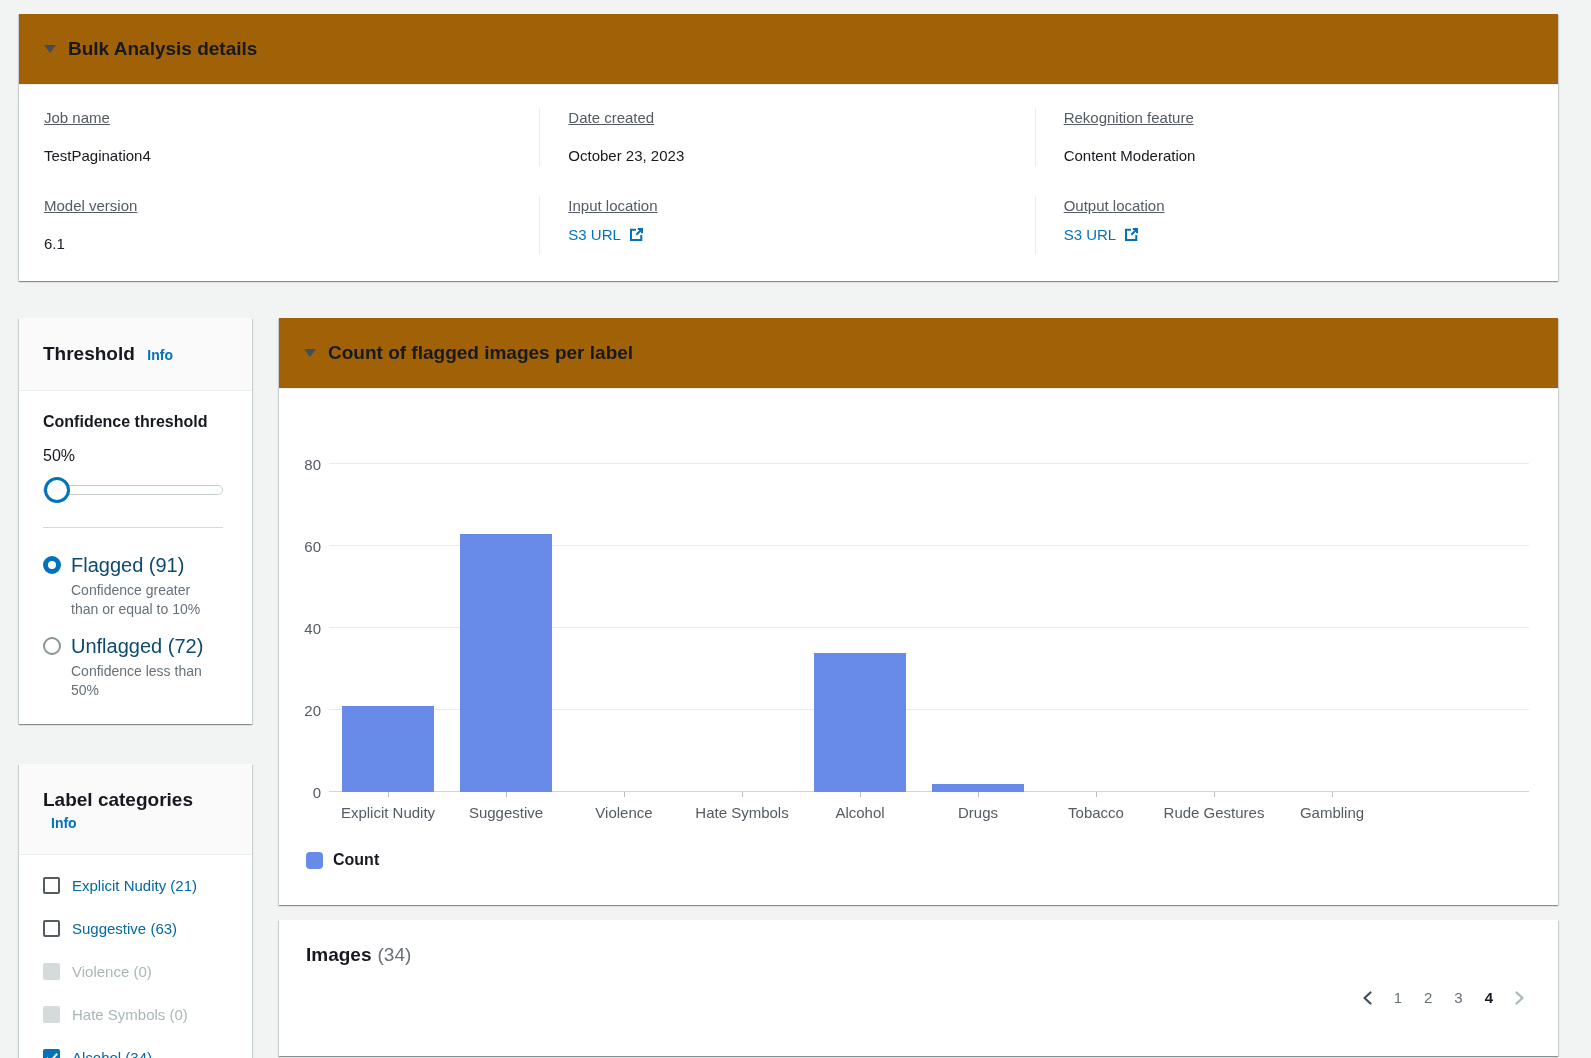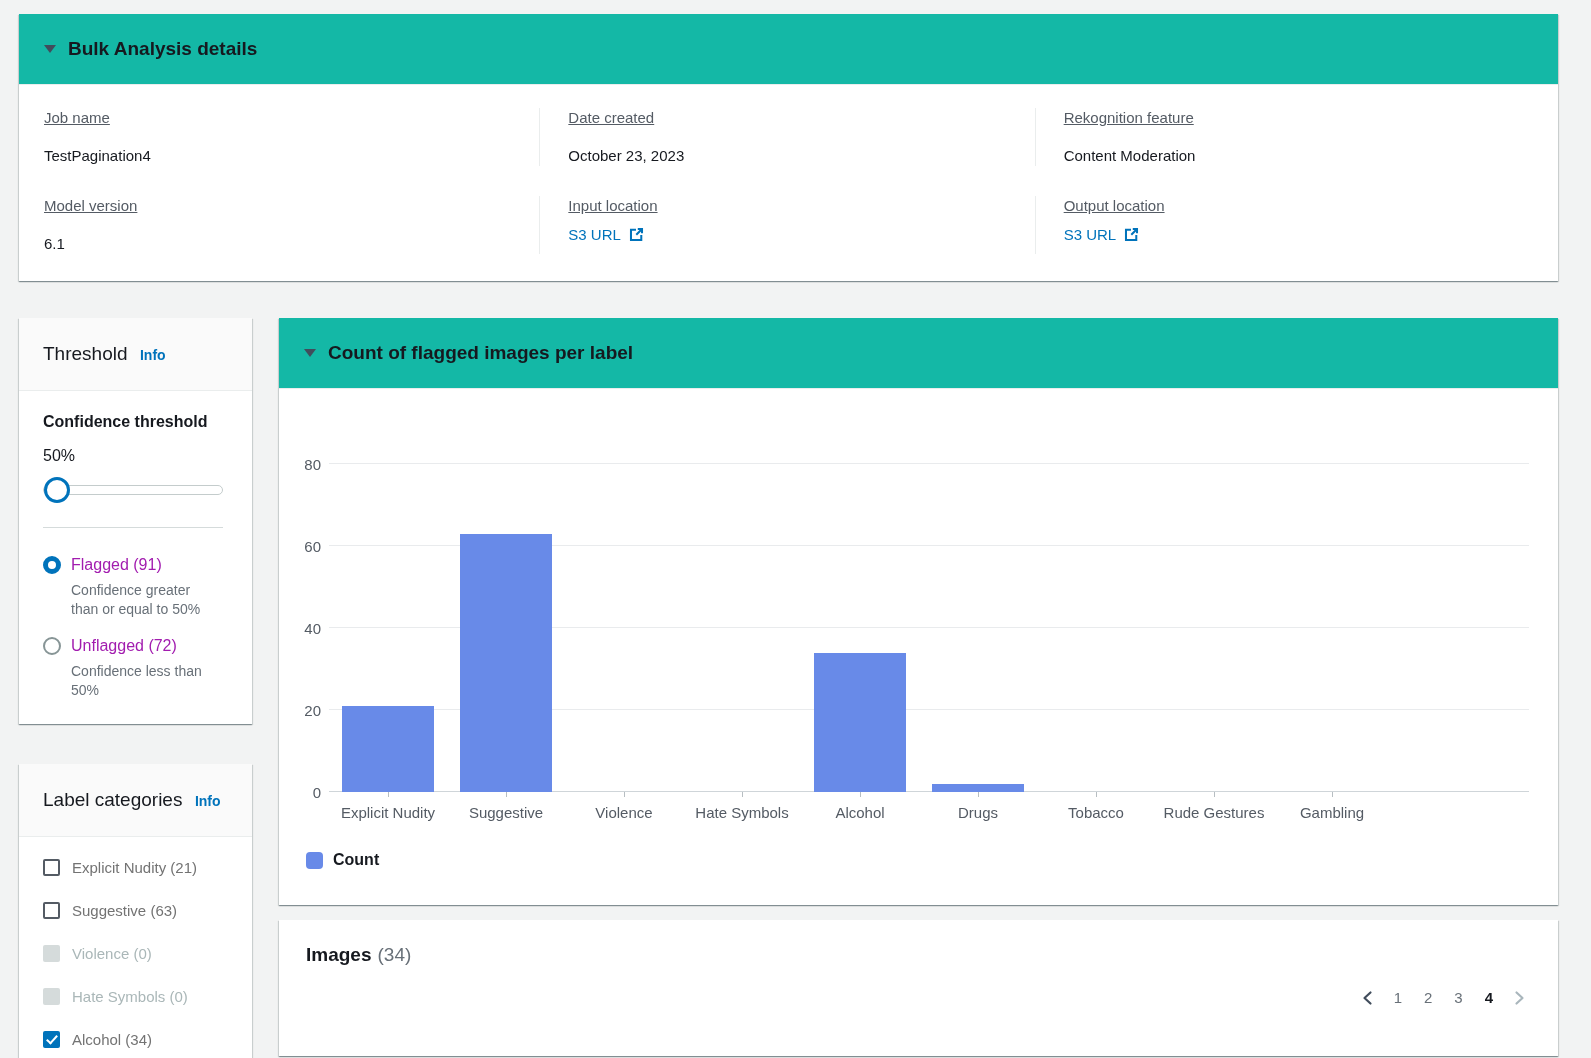--- a/index.html
+++ b/index.html
@@ -11,21 +11,21 @@
     color: #16191f;
   }
   .page { margin: 14px 33px 0 19px; width: 1539px; }
 
   
   .panel {
     background: #ffffff;
     box-shadow: 0 1px 1px 0 rgba(0,28,36,.3), 1px 1px 1px 0 rgba(0,28,36,.12), -1px 1px 1px 0 rgba(0,28,36,.12);
   }
   .panel-header {
-    background: #14b8a6;
+    background: #a16207;
     border-bottom: 1px solid #eaeded;
     padding: 24px 25px;
     display: flex; align-items: center; gap: 12px;
   }
   .panel-header h2 { margin: 0; font-size: 19px; font-weight: 700; color: #16191f; }
   .caret {
     width: 0; height: 0; display: inline-block;
     border-left: 6px solid transparent; border-right: 6px solid transparent;
     border-top: 8px solid #414d5c;
     cursor: pointer;
@@ -51,21 +51,21 @@
   
   .columns { display: flex; gap: 27px; margin-top: 37px; align-items: flex-start; }
   .sidebar { width: 233px; flex: 0 0 233px; }
   .main { flex: 1; min-width: 0; }
 
   
   .side-header {
     background: #fafafa; border-bottom: 1px solid #eaeded;
     padding: 22px 24px;
   }
-  .side-header h2 { display: inline; margin: 0; font-size: 19px; font-weight: 400; line-height: 28px; }
+  .side-header h2 { display: inline; margin: 0; font-size: 19px; font-weight: 700; line-height: 28px; }
   .side-header .info-link { margin-left: 8px; }
   .side-body { padding: 20px 29px 24px 24px; }
   .field-label { font-size: 16px; font-weight: 700; line-height: 22px; color: #16191f; }
   .slider-value { font-size: 16px; color: #16191f; margin-top: 14px; }
   .slider-wrap { position: relative; margin-top: 12px; height: 26px; }
   .slider-track {
     position: absolute; top: 8px; left: 0; right: 0; height: 10px;
     background: #ffffff; border: 1px solid #c4cccc; border-radius: 6px;
     box-sizing: border-box;
   }
@@ -78,39 +78,39 @@
   .side-divider { border: none; border-top: 1px solid #d5dbdb; margin: 24px 0 26px 0; }
 
   .radio-row { display: flex; gap: 10px; cursor: pointer; }
   .radio-row + .radio-row { margin-top: 16px; }
   .radio {
     width: 18px; height: 18px; border-radius: 50%; box-sizing: border-box;
     flex: 0 0 18px; margin-top: 2px; background: #fff;
   }
   .radio.selected { border: 5px solid #0073bb; }
   .radio.unselected { border: 2px solid #879596; }
-  .radio-label { font-size: 16px; line-height: 22px; color: #a21caf; }
+  .radio-label { font-size: 20px; line-height: 22px; color: #0c4a6e; }
   .radio-desc { font-size: 14px; line-height: 19px; color: #687078; margin-top: 5px; max-width: 150px; }
 
   .chk-row { display: flex; align-items: center; gap: 12px; cursor: pointer; }
   .chk-row + .chk-row { margin-top: 22px; }
   .chk-box {
     width: 17px; height: 17px; box-sizing: border-box; border-radius: 2px;
     flex: 0 0 17px; position: relative;
   }
   .chk-box.unchecked { border: 2px solid #545b64; background: #fff; }
   .chk-box.disabled  { border: none; background: #d5dbdb; }
   .chk-box.checked   { border: none; background: #0073bb; }
   .chk-box.checked::after {
     content: ''; position: absolute; left: 6px; top: 2px;
     width: 4px; height: 9px;
     border: solid #ffffff; border-width: 0 2px 2px 0;
     transform: rotate(42deg);
   }
-  .chk-label { font-size: 15px; color: #737373; line-height: 21px; }
+  .chk-label { font-size: 15px; color: #0369a1; line-height: 21px; }
   .chk-row.is-disabled .chk-label { color: #aab7b8; }
 
   
   .chart-body { padding: 40px 28px 36px 27px; }
   .plot { position: relative; height: 363px; margin-left: 23px; width: 1200px; }
   .gridline {
     position: absolute; left: 0; width: 100%; height: 1px; background: #e9ebed;
   }
   .gridline.baseline { background: #cfd5d9; }
   .ytick {
@@ -214,21 +214,21 @@
           <div class="slider-wrap">
             <div class="slider-track"></div>
             <div class="slider-handle"></div>
           </div>
           <hr class="side-divider">
           <div id="threshold-options">
               <label class="radio-row">
                 <span class="radio selected"></span>
                 <span class="radio-texts">
                   <div class="radio-label">Flagged (91)</div>
-                  <div class="radio-desc">Confidence greater than or equal to 50%</div>
+                  <div class="radio-desc">Confidence greater than or equal to 10%</div>
                 </span>
               </label>
               <label class="radio-row">
                 <span class="radio unselected"></span>
                 <span class="radio-texts">
                   <div class="radio-label">Unflagged (72)</div>
                   <div class="radio-desc">Confidence less than 50%</div>
                 </span>
               </label>
             </div>

